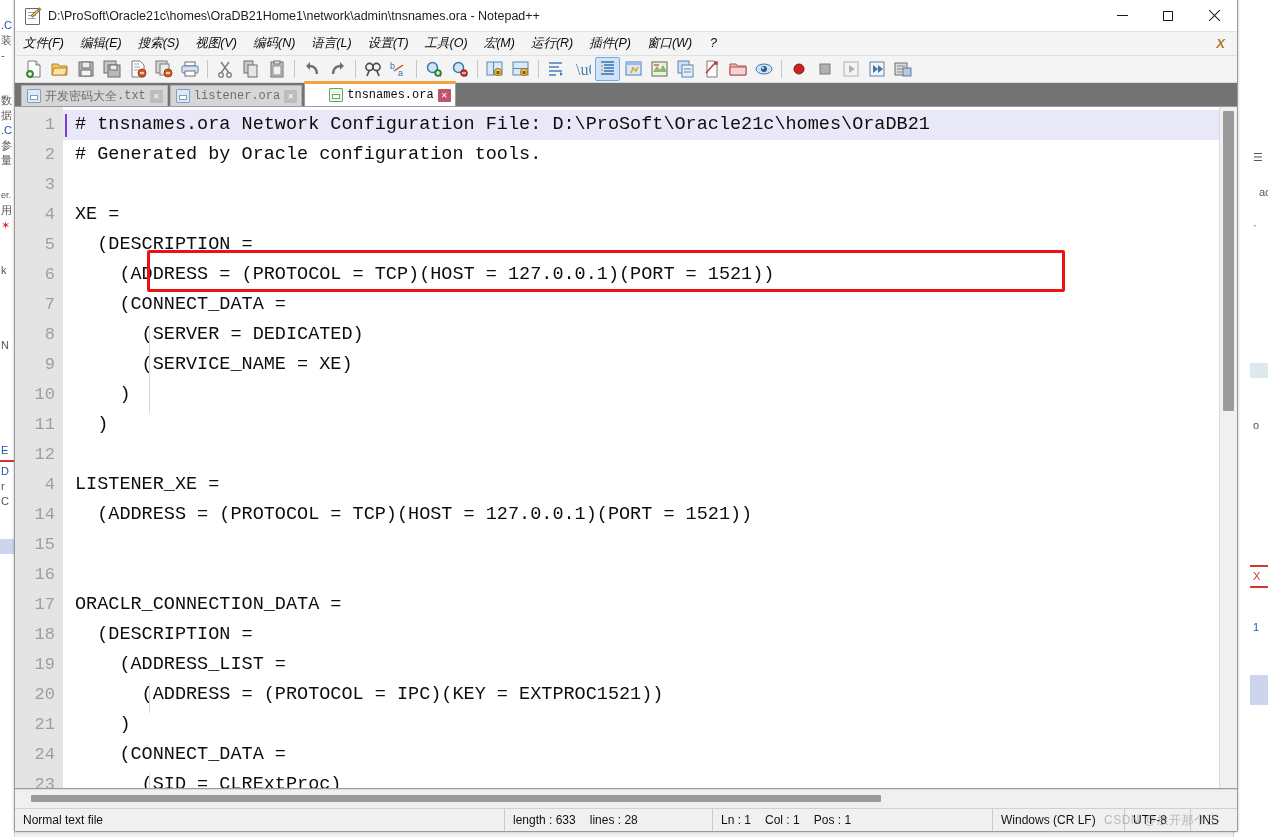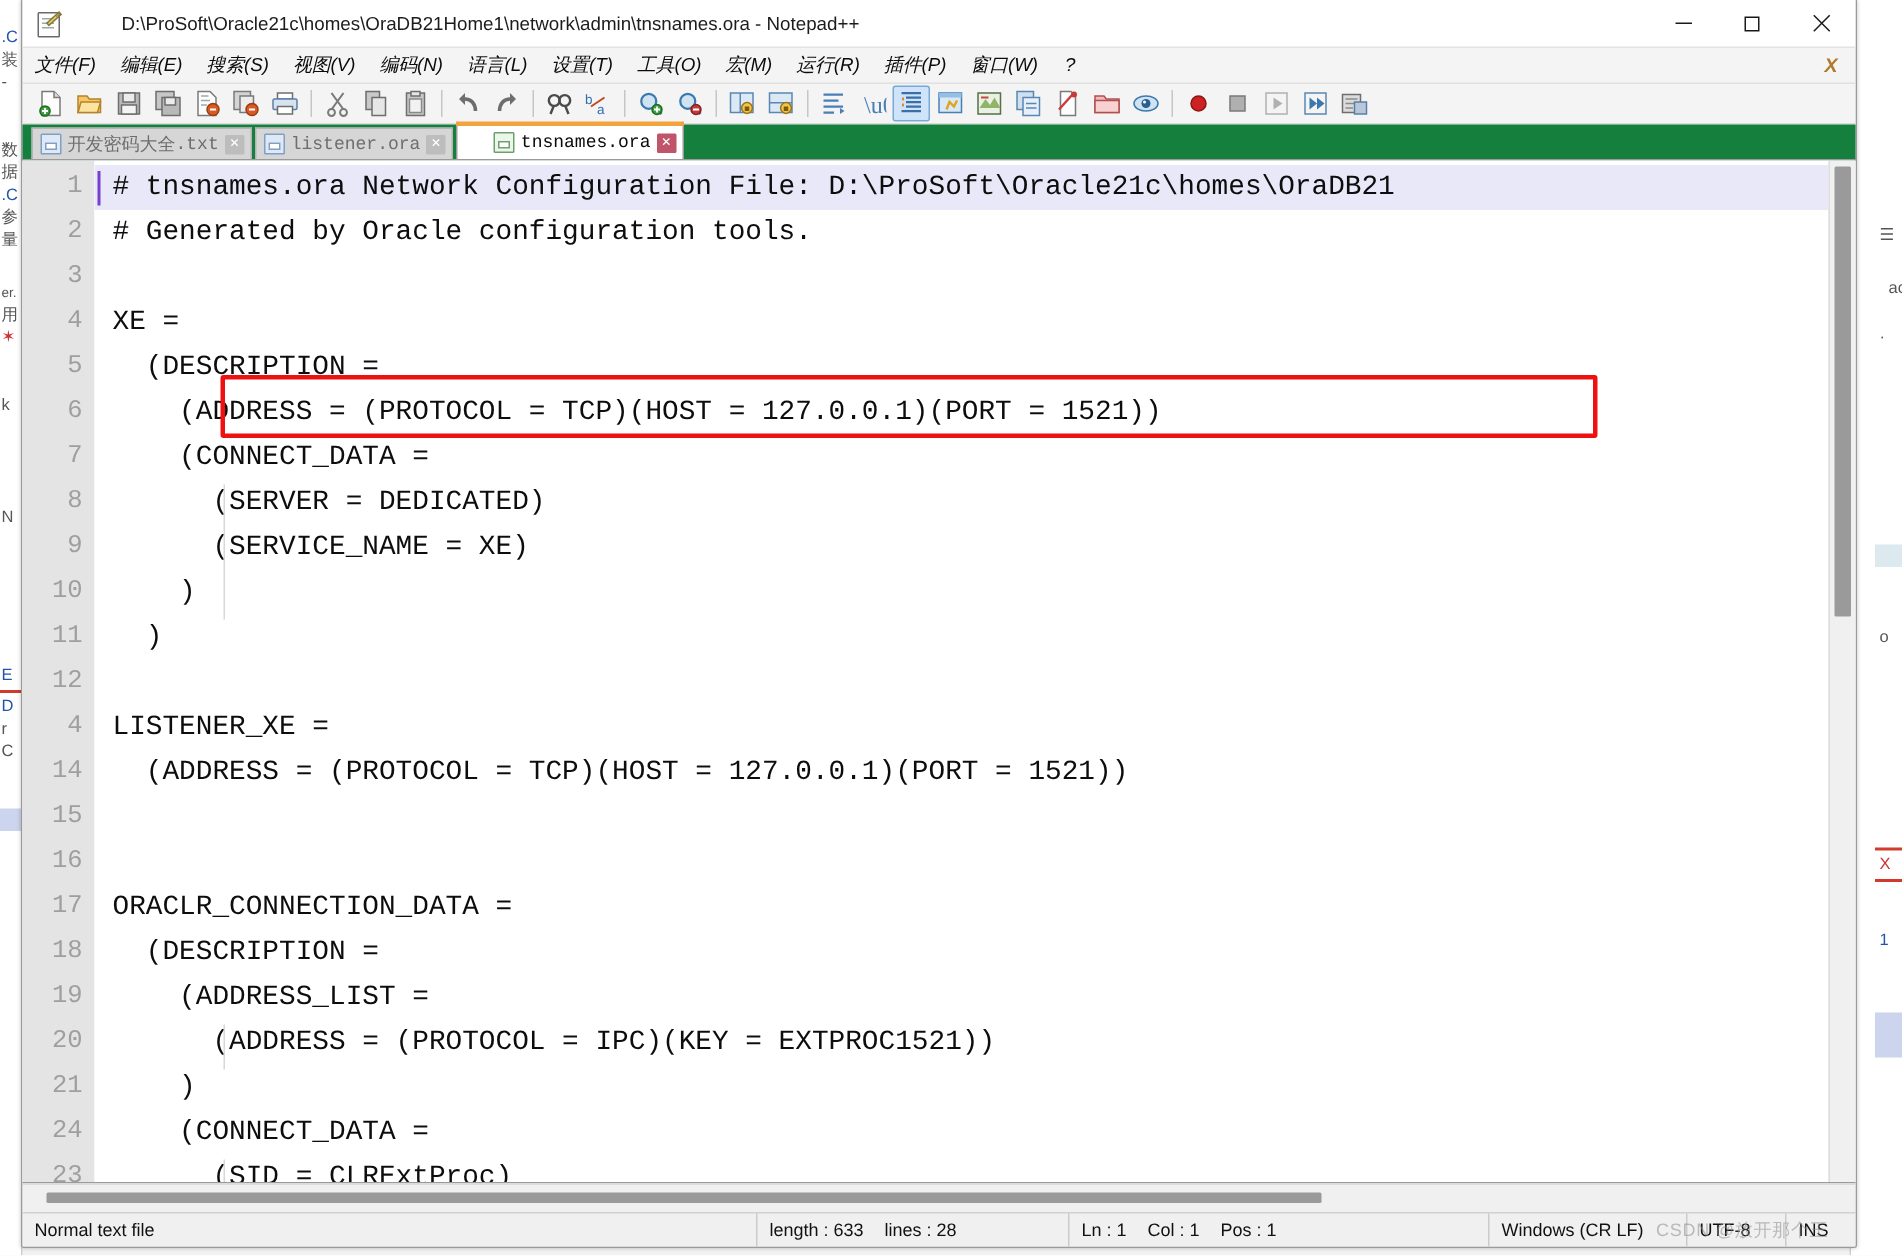--- a/index.html
+++ b/index.html
@@ -59,21 +59,20 @@
 
   
   .titlebar {
     height: 31px;
     min-height: 31px;
     background: #ffffff;
     display: flex;
     align-items: center;
     border-bottom: 1px solid #e3e3e3;
     position: relative;
-    gap: 33px;
   }
   .title-icon {
     width: 18px; height: 18px;
     margin-left: 8px; margin-right: 7px;
     position: relative;
     flex: 0 0 auto;
   }
   .title-icon .pad {
     position: absolute; left: 2px; top: 1px;
     width: 13px; height: 15px;
@@ -178,21 +177,21 @@
   .tb-sep {
     width: 1px; height: 18px;
     background: #c6c6c6;
     margin: 0 4px;
   }
 
   
   .tabbar {
     height: 23px;
     min-height: 23px;
-    background: #15803d;
+    background: #737373;
     display: flex;
     align-items: flex-end;
     padding-left: 6px;
     border-bottom: 1px solid #9a9a9a;
   }
   .tab {
     height: 21px;
     display: flex;
     align-items: center;
     padding: 0 4px 0 5px;

